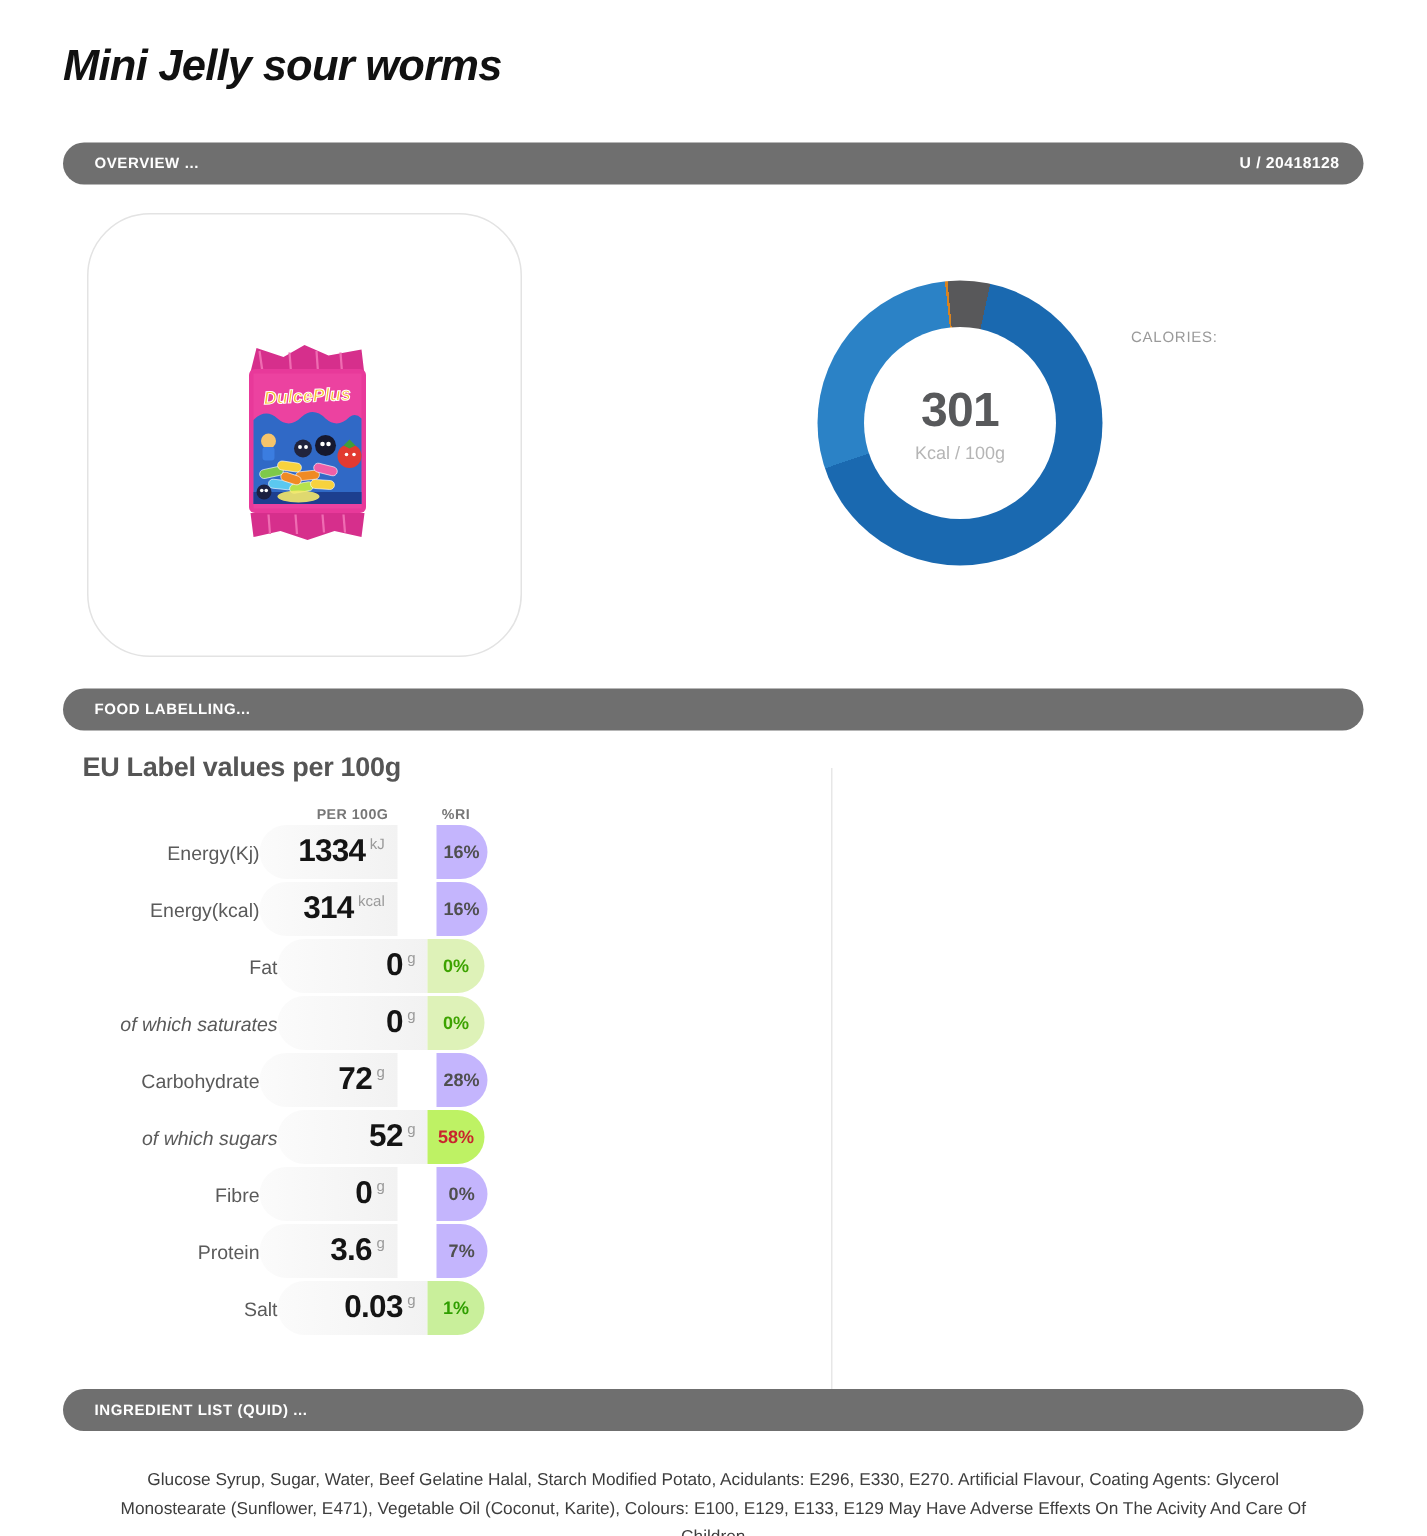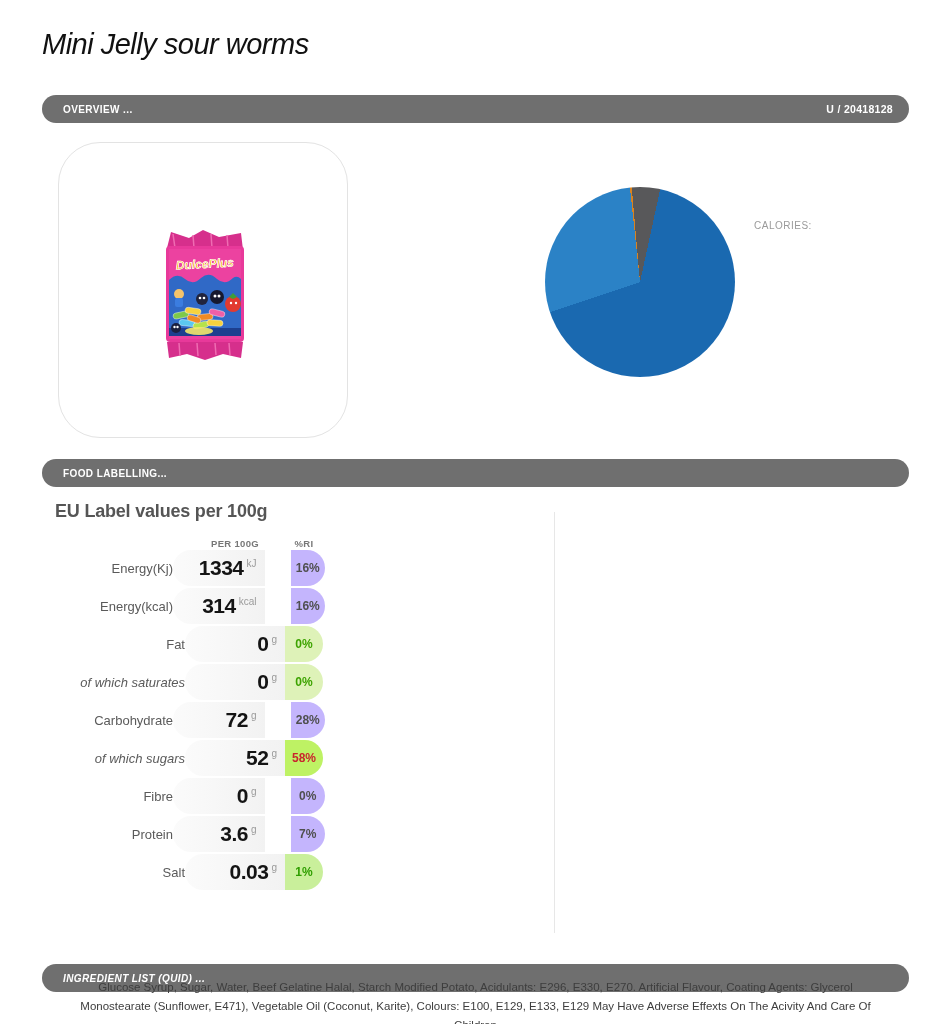--- a/index.html
+++ b/index.html
@@ -5,40 +5,40 @@
   * { margin:0; padding:0; box-sizing:border-box; }
   html,body { background:#fff; }
   body {
     position:relative; width:951px; height:1024px; overflow:hidden;
     font-family:"Liberation Sans", sans-serif; color:#333;
   }
 
   
   .page-title {
     position:absolute; left:42px; top:28px;
-    font-size:29px; font-weight:normal; font-style:italic;
+    font-size:29px; font-weight:bold; font-style:italic;
     letter-spacing:-0.5px; color:#111;
   }
 
   
   .bar {
     position:absolute; left:42px; width:867px; height:28px;
     background:#6f6f6f; border-radius:14px;
     display:flex; align-items:center; justify-content:space-between;
     padding:0 16px 0 21px;
   }
   .bar .bar-label {
     color:#fff; font-size:10px; font-weight:bold; letter-spacing:0.4px;
   }
   .bar .bar-code {
     color:#fff; font-size:10.5px; font-weight:bold; letter-spacing:0.3px;
   }
   #bar-overview { top:95px; }
   #bar-food { top:459px; }
-  #bar-ingredient { top:964px;font-style:italic; }
+  #bar-ingredient { top:926px; }
 
   
   .product-card {
     position:absolute; left:58px; top:142px; width:290px; height:296px;
     background:#fff; border:1px solid #e3e3e3; border-radius:42px;
   }
   .product-card svg { position:absolute; left:100px; top:81px; }
 
   
   .donut-wrap { position:absolute; left:545px; top:187px; width:190px; height:190px; }
@@ -149,20 +149,24 @@
       <circle cx="15.5" cy="103" r="1.2" fill="#fff"></circle>
       <circle cx="18.5" cy="103" r="1.2" fill="#fff"></circle>
 
     <path d="M8 118 L84 118 L82 134 L64 130 L46 136 L28 130 L10 134 Z" fill="#d62f8c"></path>
     <path d="M20 119 L21 132 M38 119 L39 132 M56 119 L57 131 M70 119 L71 131" stroke="#ef6cb2" stroke-width="1.5" fill="none"></path>
   </svg>
 </div>
 
 <div class="donut-wrap">
   <div class="donut" id="donut" style="background: conic-gradient(from 355deg, rgb(88, 88, 90) 0deg, rgb(88, 88, 90) 17.28deg, rgb(26, 105, 176) 17.28deg, rgb(26, 105, 176) 256.428deg, rgb(43, 130, 198) 256.428deg, rgb(43, 130, 198) 358.92deg, rgb(217, 131, 31) 358.92deg, rgb(217, 131, 31) 360deg);"></div>
+  <div class="donut-hole">
+    <div class="donut-value">301</div>
+    <div class="donut-sub">Kcal / 100g</div>
+  </div>
 </div>
 
 <div class="legend">
   <div class="legend-title">CALORIES:</div>
 </div>
 
 <div class="bar" id="bar-food">
   <span class="bar-label">FOOD LABELLING...</span>
 </div>
 

